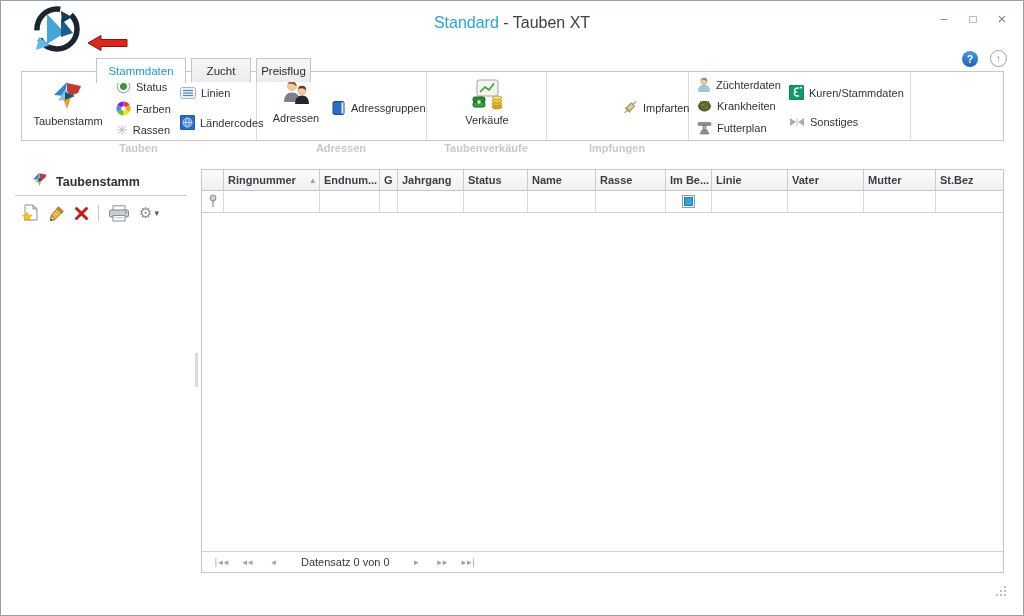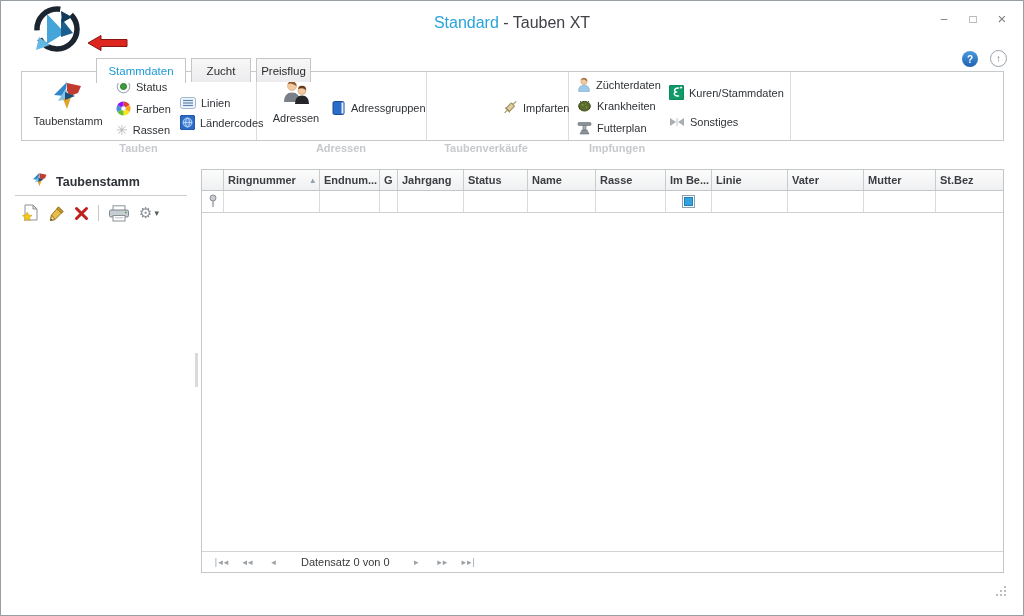--- a/index.html
+++ b/index.html
@@ -147,21 +147,21 @@
             <path d="M7.5 7.5 L1.44 4 A7 7 0 0 1 7.5 .5 Z" fill="#9013fe"></path>
             <circle cx="7.5" cy="7.5" r="2.2" fill="#fff" stroke="#cccccc" stroke-width="0.5"></circle>
           </svg>
         </span>
         <span class="rlabel">Farben</span>
       </div>
       <div class="rsmall" style="left:94px;top:51px;">
         <span class="ric glyph-icon" style="color:#b8babc;">✳</span>
         <span class="rlabel">Rassen</span>
       </div>
-      <div class="rsmall" style="left:158px;top:24px;">
+      <div class="rsmall" style="left:158px;top:14px;">
         <span class="ric">
           <svg width="16" height="14" viewBox="0 0 16 14">
             <rect x="0.5" y="1.5" width="15" height="11" rx="2" fill="#eef4fa" stroke="#9fb6cc"></rect>
             <line x1="3" y1="4.5" x2="13" y2="4.5" stroke="#5b82aa" stroke-width="1.2"></line>
             <line x1="3" y1="7" x2="13" y2="7" stroke="#5b82aa" stroke-width="1.2"></line>
             <line x1="3" y1="9.5" x2="13" y2="9.5" stroke="#5b82aa" stroke-width="1.2"></line>
           </svg>
         </span>
         <span class="rlabel">Linien</span>
       </div>
@@ -196,20 +196,38 @@
         <span class="ric">
           <svg width="15" height="16" viewBox="0 0 15 16">
             <rect x="2" y="1.5" width="11" height="13" rx="1.5" fill="#2b6cc8" stroke="#1a4a90"></rect>
             <rect x="10.5" y="2.5" width="2" height="11" fill="#e8eef6"></rect>
           </svg>
         </span>
         <span class="rlabel">Adressgruppen</span>
       </div>
     </div>
 
+    <div class="rgroup g-verkaeufe">
+      <div class="rlarge" style="left:28px;width:64px;">
+        <span class="ric">
+          <svg width="35" height="32" viewBox="0 0 35 32">
+            <rect x="7" y="1" width="21" height="16" rx="2" fill="#f4f4f0" stroke="#a8a89c"></rect>
+            <polyline points="10,13 15,8 19,11 24,4.5" fill="none" stroke="#3a9e3a" stroke-width="1.6"></polyline>
+            <rect x="3" y="18" width="12" height="5" rx="2" fill="#2e8a3a" stroke="#1e5c26"></rect>
+            <rect x="3" y="23" width="12" height="5" rx="2" fill="#36a446" stroke="#1e5c26"></rect>
+            <circle cx="9" cy="23" r="2.2" fill="#d8e8b8" stroke="#1e5c26" stroke-width="0.5"></circle>
+            <ellipse cx="27" cy="28" rx="5" ry="2" fill="#d8a820" stroke="#a87810" stroke-width="0.6"></ellipse>
+            <ellipse cx="27" cy="25" rx="5" ry="2" fill="#e8bc30" stroke="#a87810" stroke-width="0.6"></ellipse>
+            <ellipse cx="27" cy="22" rx="5" ry="2" fill="#f0cc48" stroke="#a87810" stroke-width="0.6"></ellipse>
+            <ellipse cx="27" cy="19" rx="5" ry="2" fill="#f8dc68" stroke="#a87810" stroke-width="0.6"></ellipse>
+          </svg>
+        </span>
+        <span class="rlabel">Verkäufe</span>
+      </div>
+    </div>
 
     <div class="rgroup g-impfungen">
       <div class="rsmall" style="left:74px;top:28px;">
         <span class="ric">
           <svg width="17" height="16" viewBox="0 0 17 16">
             <g transform="rotate(45 8.5 8)">
               <rect x="8" y="-1.5" width="1" height="4.5" fill="#9a8c58"></rect>
               <rect x="6.2" y="3" width="4.6" height="7.5" rx="0.8" fill="#ddd0a0" stroke="#9a8c58"></rect>
               <rect x="5.2" y="10.2" width="6.6" height="1.2" fill="#9a8c58"></rect>
               <rect x="8" y="11.4" width="1" height="3.5" fill="#9a8c58"></rect>

